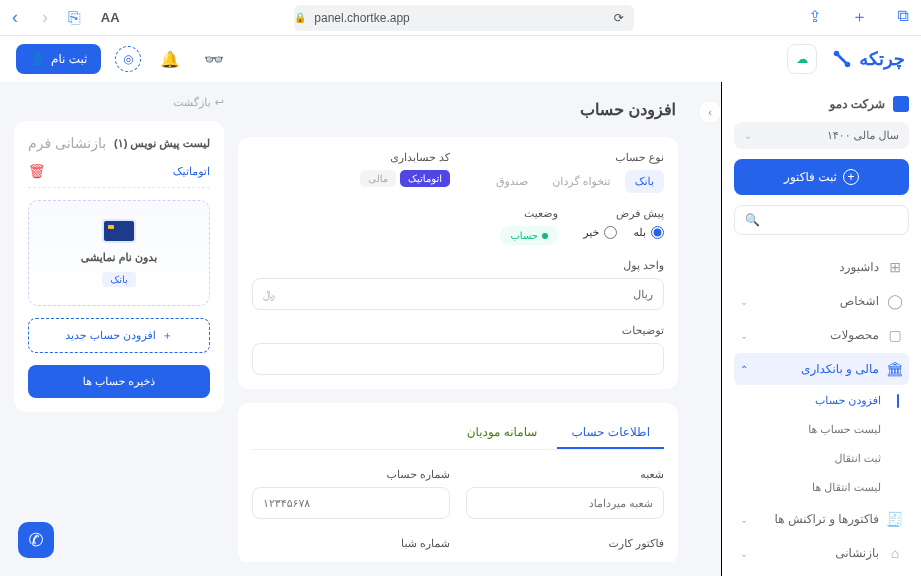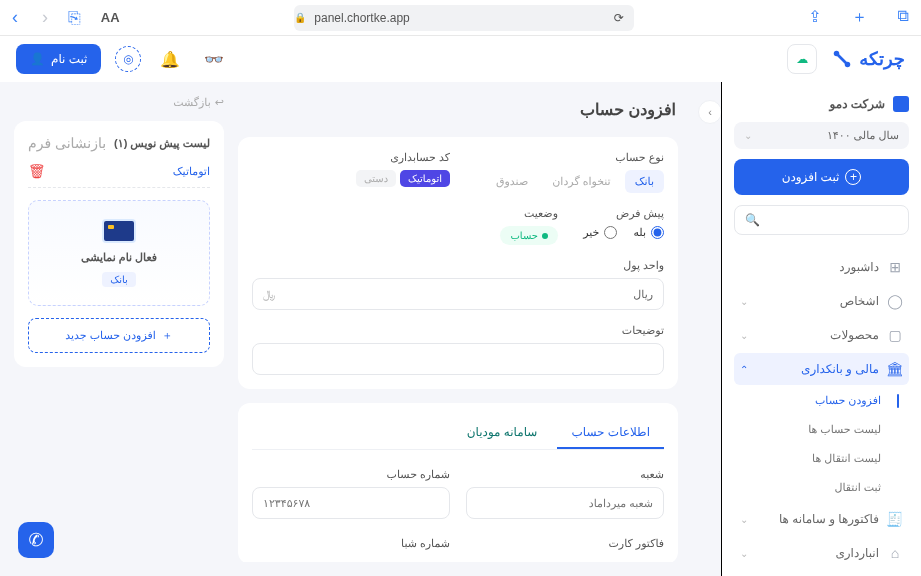--- a/index.html
+++ b/index.html
@@ -66,21 +66,21 @@
 .toggle-chip{padding:3px 8px;border-radius:5px;font-size:10px;color:#aaa;background:#f3f4f6;cursor:pointer}
 .toggle-chip.active{background:#4f46e5;color:#fff}
 .status-chip{background:#ecfdf5;color:#10b981;padding:4px 10px;border-radius:12px;font-size:10px;width:fit-content;display:flex;align-items:center;gap:4px}
 .status-dot{width:6px;height:6px;background:#10b981;border-radius:50%}
 .radio-row{display:flex;gap:16px;align-items:center;font-size:11px}
 .radio{display:flex;align-items:center;gap:5px}
 .radio input{accent-color:#2563eb}
 .select{border:1px solid #e5e7eb;border-radius:8px;height:32px;display:flex;align-items:center;justify-content:space-between;padding:0 10px;font-size:11px;color:#666}
 
 .info-tabs{display:flex;gap:6px;border-bottom:1px solid #eef0f4}
-.info-tab{padding:8px 14px;font-size:12px;color:#0f766e;cursor:pointer;border-bottom:2px solid transparent}
+.info-tab{padding:8px 14px;font-size:12px;color:#4d7c0f;cursor:pointer;border-bottom:2px solid transparent}
 .info-tab.active{color:#2563eb;border-bottom-color:#2563eb}
 
 
 .side-card{width:210px;background:#fff;border-radius:12px;padding:14px;display:flex;flex-direction:column;gap:12px;height:fit-content}
 .side-head{display:flex;justify-content:space-between;align-items:center;font-size:11px;color:#555}
 .reset-form{color:#aaa;font-size:14px}
 .draft-bar{display:flex;justify-content:space-between;align-items:center;border-bottom:1px dashed #e5e7eb;padding-bottom:8px}
 .draft-link{color:#2563eb;font-size:11px}
 .trash{color:#ef4444;font-size:14px}
 .preview-box{border:1px dashed #c7d2fe;border-radius:10px;padding:18px 10px;display:flex;flex-direction:column;align-items:center;gap:8px;background:linear-gradient(#f8faff,#fff)}
@@ -145,21 +145,21 @@
     <div class="company">
       <span class="company-icon"></span>
       <span>شرکت دمو</span>
     </div>
     <div class="fiscal">
       <span>سال مالی ۱۴۰۰</span>
       <span class="chev">⌄</span>
     </div>
     <div class="primary-btn">
       <span class="plus-circle">+</span>
-      <span>ثبت افزودن</span>
+      <span>ثبت فاکتور</span>
     </div>
     <div class="search-box">
       <span>🔍</span>
     </div>
     <div class="nav-list">
       <div class="nav-item">
         <span class="lbl">
             <span class="nav-icon">⊞</span>
             <span>داشبورد</span>
           </span>
@@ -181,34 +181,34 @@
       <div class="nav-item active active-bg">
         <span class="lbl">
             <span class="nav-icon">🏛</span>
             <span>مالی و بانکداری</span>
           </span>
         <span class="chev" style="color:#2563eb">⌃</span>
       </div>
       <div class="sublist">
         <div class="sub-item active">افزودن حساب</div>
         <div class="sub-item">لیست حساب ها</div>
+        <div class="sub-item">ثبت انتقال</div>
         <div class="sub-item">لیست انتقال ها</div>
-        <div class="sub-item">ثبت انتقال</div>
       </div>
       <div class="nav-item">
         <span class="lbl">
             <span class="nav-icon">🧾</span>
-            <span>فاکتورها و سامانه ها</span>
+            <span>فاکتورها و تراکنش ها</span>
           </span>
         <span class="chev">⌄</span>
       </div>
       <div class="nav-item">
         <span class="lbl">
             <span class="nav-icon">⌂</span>
-            <span>انبارداری</span>
+            <span>بازنشانی</span>
           </span>
         <span class="chev">⌄</span>
       </div>
     </div>
   </aside>
 
   <main class="main">
     <div class="collapse-handle">›</div>
 
     <div class="content">
@@ -223,21 +223,21 @@
             <div class="type-tabs">
               <span class="tab-chip active">بانک</span>
               <span class="tab-chip">تنخواه گردان</span>
               <span class="tab-chip">صندوق</span>
             </div>
           </div>
           <div class="field">
             <span class="field-label">کد حسابداری</span>
             <div class="code-toggle">
               <span class="toggle-chip active">اتوماتیک</span>
-              <span class="toggle-chip">دستی</span>
+              <span class="toggle-chip">مالی</span>
             </div>
           </div>
         </div>
 
         <div class="row">
           <div class="field" style="flex:0 0 90px">
             <span class="field-label">پیش فرض</span>
             <div class="radio-row">
               <label class="radio">
                   <input type="radio" name="def" checked="" style="">
@@ -310,27 +310,28 @@
         <div class="side-head">
           <span style="font-weight:600">لیست پیش نویس (۱)</span>
           <span class="reset-form">بازنشانی فرم</span>
         </div>
         <div class="draft-bar">
           <span class="draft-link">اتوماتیک</span>
           <span class="trash">🗑</span>
         </div>
         <div class="preview-box">
           <div class="bank-img"></div>
-          <span class="no-name">فعال نام نمایشی</span>
+          <span class="no-name">بدون نام نمایشی</span>
           <span class="badge-bank">بانک</span>
         </div>
         <div class="dashed-btn">
           <span>＋</span>
           <span>افزودن حساب جدید</span>
         </div>
+        <div class="solid-btn">ذخیره حساب ها</div>
       </div>
     </div>
 
     <div class="fab">
       <span>✆</span>
     </div>
   </main>
 </div>
 
 </body></html>

